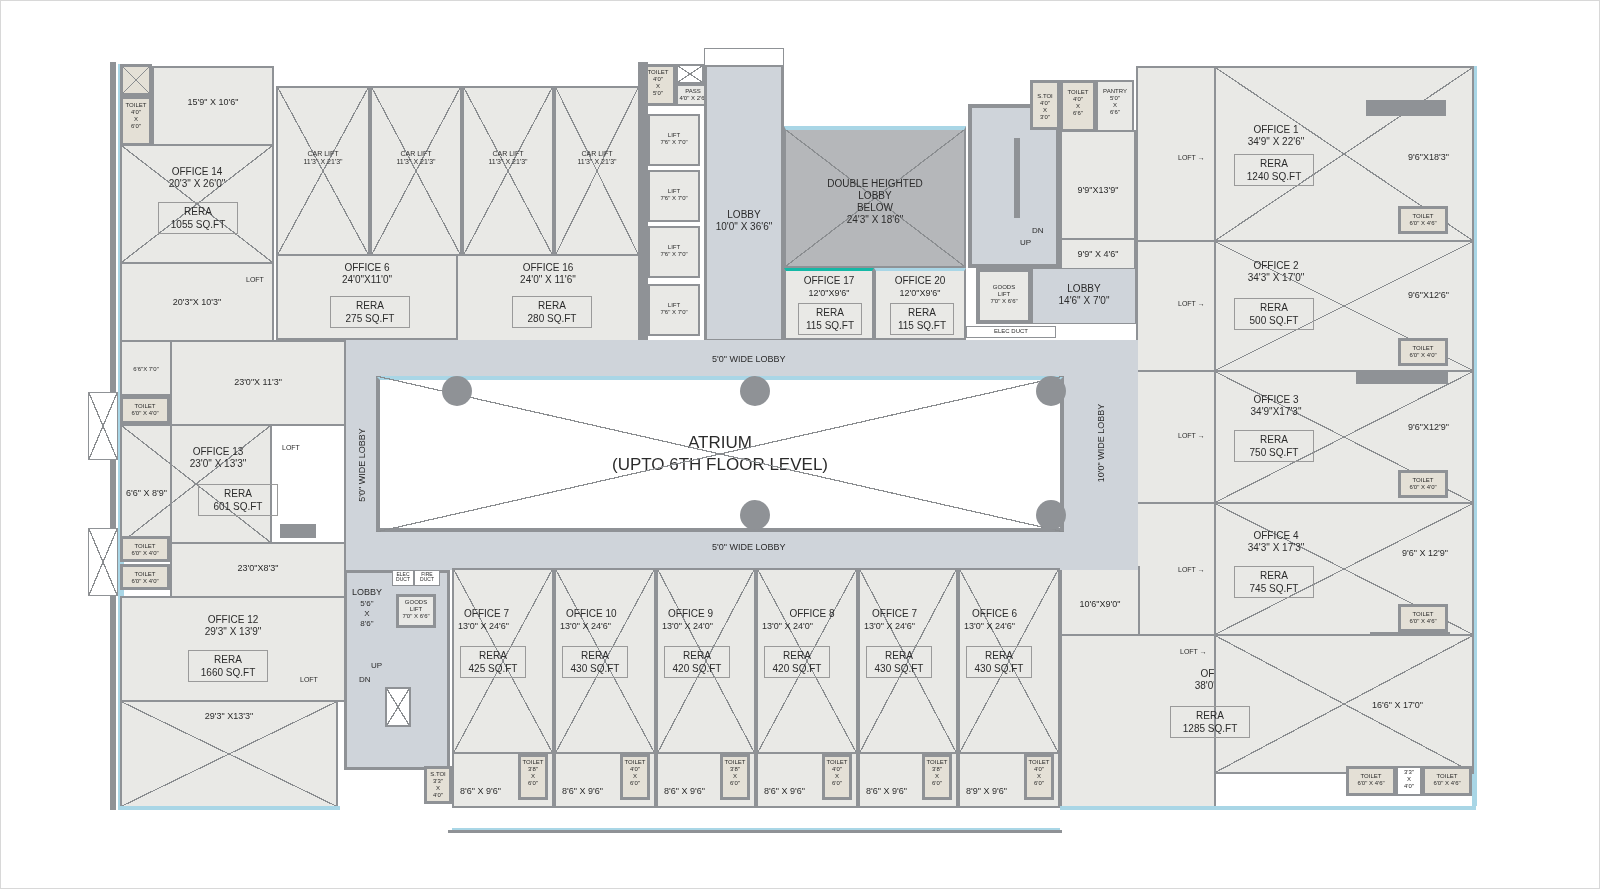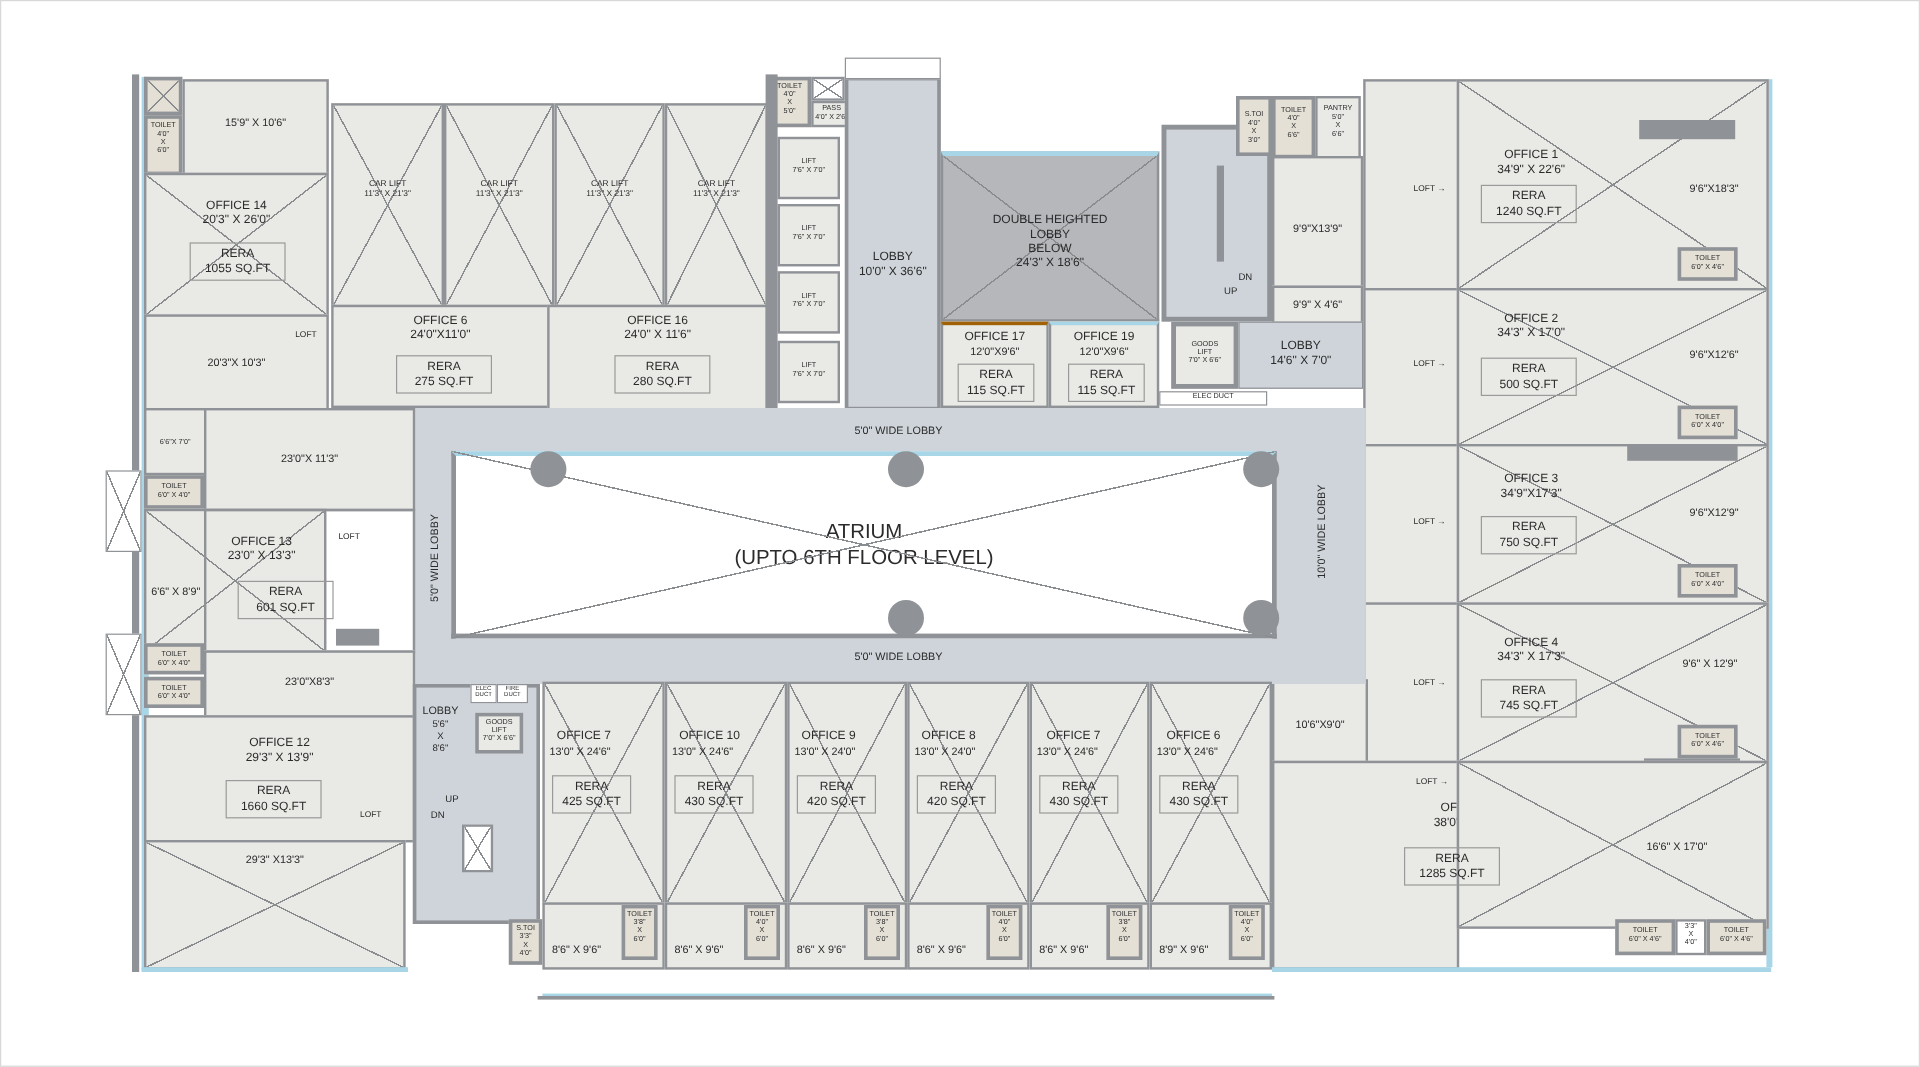--- a/index.html
+++ b/index.html
@@ -118,27 +118,27 @@
     <div class="lbl" style="top:154px;">10'0" X 36'6"</div>
   </div>
   <div class="room white" style="left:704px;top:48px;width:80px;height:18px;border-width:1px;"></div>
 
   <div class="room dark cross" style="left:784px;top:126px;width:182px;height:142px;border-top:4px solid #a9d6e6;">
     <div class="lbl" style="top:48px;">DOUBLE HEIGHTED
 LOBBY
 BELOW</div>
     <div class="lbl" style="top:84px;">24'3" X 18'6"</div>
   </div>
-  <div class="room" style="left:784px;top:268px;width:90px;height:72px;border-top:3px solid #a16207;">
+  <div class="room" style="left:784px;top:268px;width:90px;height:72px;border-top:3px solid #14b8a6;">
     <div class="lbl" style="top:4px;">OFFICE 17</div>
     <div class="lbl" style="top:16px;font-size:9px;">12'0"X9'6"</div>
     <div class="rera" style="left:12px;top:32px;width:64px;"><span>RERA</span><br><span>115 SQ.FT</span></div>
   </div>
   <div class="room" style="left:874px;top:268px;width:92px;height:72px;border-top:3px solid #a9d6e6;">
-    <div class="lbl" style="top:4px;">OFFICE 19</div>
+    <div class="lbl" style="top:4px;">OFFICE 20</div>
     <div class="lbl" style="top:16px;font-size:9px;">12'0"X9'6"</div>
     <div class="rera" style="left:14px;top:32px;width:64px;"><span>RERA</span><br><span>115 SQ.FT</span></div>
   </div>
 
   <div class="room lobby" style="left:968px;top:104px;width:92px;height:164px;border-width:4px;">
     <div class="wall" style="left:42px;top:30px;width:6px;height:80px;"></div>
     <div class="txt" style="left:60px;top:118px;font-size:8px;">DN</div>
     <div class="txt" style="left:48px;top:130px;font-size:8px;">UP</div>
   </div>
   <div class="room toilet" style="left:1030px;top:80px;width:30px;height:50px;">
@@ -398,21 +398,21 @@
       <div class="txt" style="left:6px;top:32px;">8'6" X 9'6"</div>
     </div>
   <div class="room toilet" style="left:720px;top:754px;width:30px;height:46px;">
       <div class="lbl xs" style="top:2px;">TOILET
 3'8"
 X
 6'0"</div>
     </div>
 
   <div class="room cross" style="left:756px;top:568px;width:102px;height:186px;">
-    <div class="lbl" style="top:38px;text-align:left;padding-left:10px;">OFFICE 8</div>
+    <div class="lbl" style="top:38px;text-align:center;padding-left:10px;">OFFICE 8</div>
     <div class="lbl" style="top:50px;text-align:left;padding-left:4px;font-size:9px;">13'0" X 24'0"</div>
     <div class="rera" style="left:6px;top:76px;width:66px;"><span>RERA</span><br><span>420 SQ.FT</span></div>
   </div>
   <div class="room" style="left:756px;top:752px;width:102px;height:56px;">
       <div class="txt" style="left:6px;top:32px;">8'6" X 9'6"</div>
     </div>
   <div class="room toilet" style="left:822px;top:754px;width:30px;height:46px;">
       <div class="lbl xs" style="top:2px;">TOILET
 4'0"
 X

